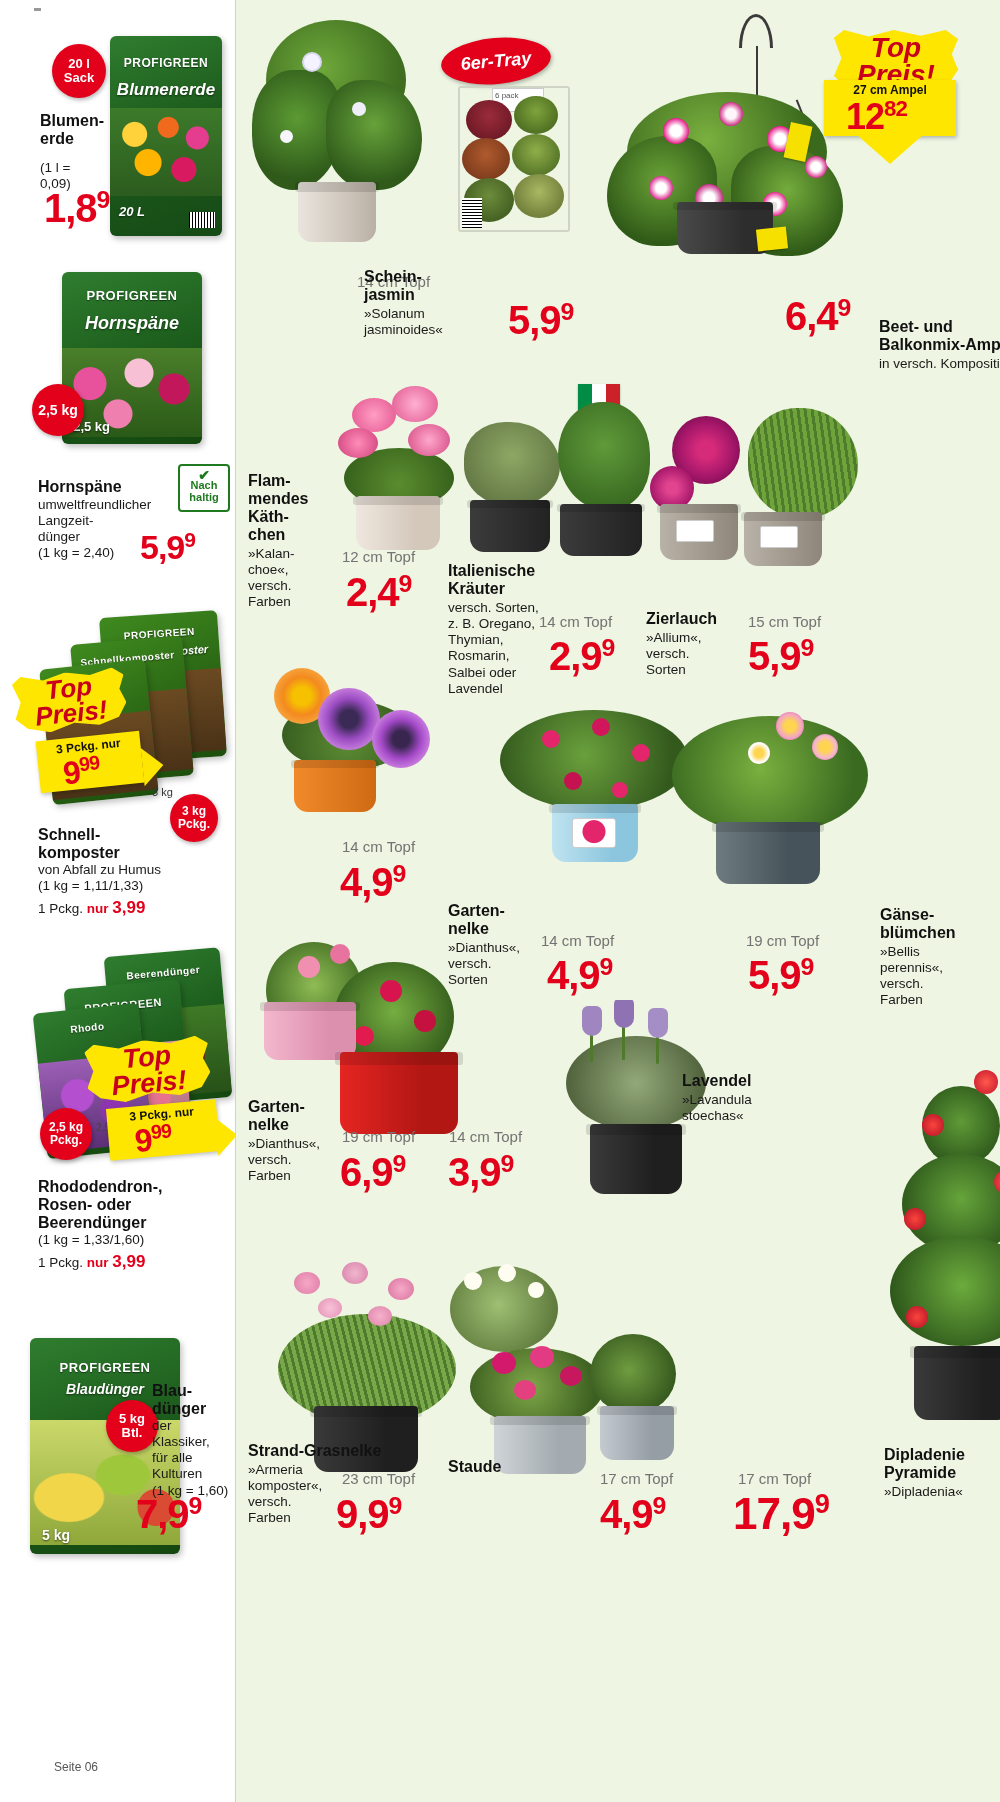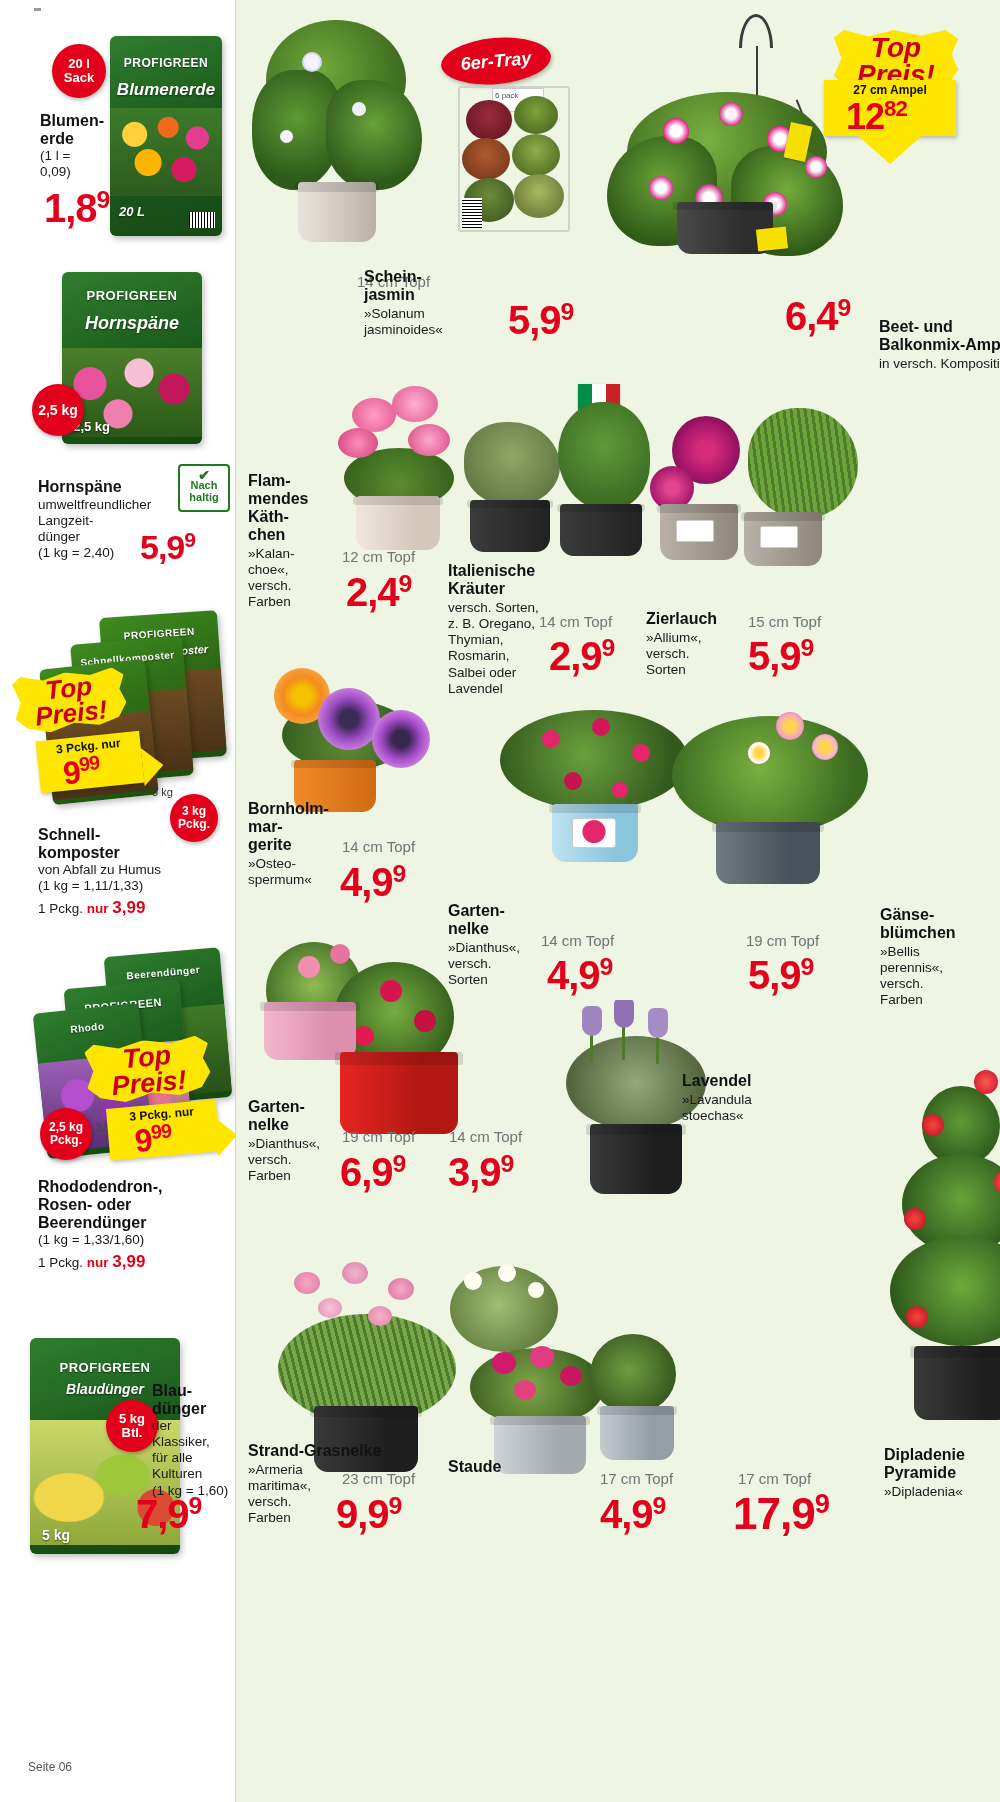--- a/index.html
+++ b/index.html
@@ -13,21 +13,21 @@
   .left-col {
     position:absolute; left:0; top:0; width:235px; height:1802px;
     background:#ffffff;
   }
   .right-col {
     position:absolute; left:235px; top:0; width:765px; height:1802px;
     background:#eef5e2;
     border-left:1px solid #cdd9bb;
   }
   .page-num {
-    position:absolute; left:28px; top:1760px; font-size:12px; color:#555;
+    position:absolute; left:54px; top:1760px; font-size:12px; color:#555;
   }
   .corner-mark {
     position:absolute; left:34px; top:8px; width:7px; height:3px; background:#999;
   }
 
   
   .prod-name { font-weight:bold; font-size:16px; line-height:1.12; color:#111; }
   .prod-sub  { font-size:13.5px; line-height:1.2; color:#1a1a1a; }
   .size-label{ font-size:15px; color:#737373; }
   .price {
@@ -166,21 +166,21 @@
     </div>
     <div class="circle-badge" style="left:52px; top:44px; width:54px; height:54px;">
       <span>20 l</span>
       <span>Sack</span>
     </div>
     <div style="position:absolute; left:40px; top:112px; width:70px;">
       <div class="prod-name">
         <div>Blumen-</div>
         <div>erde</div>
       </div>
-      <div class="prod-sub" style="margin-top:0;">
+      <div class="prod-sub" style="margin-top:12px;">
         <div>(1 l =</div>
         <div>0,09)</div>
       </div>
     </div>
     <div class="price p-lg" style="position:absolute; left:44px; top:186px;">
       <span>1,8</span><span class="cents">9</span>
     </div>
   </div>
 
   <div>
@@ -554,31 +554,20 @@
     <div class="foliage" style="left:26px; top:52px; width:130px; height:70px; background:radial-gradient(circle at 50% 60%,#5d8c34,#31561c);"></div>
     <div class="flower" style="left:18px; top:20px; width:56px; height:56px;
          background:radial-gradient(circle,#f6c100 22%,#f38a1f 48%,#f6a13a 70%);"></div>
     <div class="flower" style="left:62px; top:40px; width:62px; height:62px;
          background:radial-gradient(circle,#3b2a55 20%,#9a4bc1 46%,#c77ddd 72%);"></div>
     <div class="flower" style="left:116px; top:62px; width:58px; height:58px;
          background:radial-gradient(circle,#38264f 20%,#a449c8 48%,#cf85e2 75%);"></div>
     <div class="pot" style="left:38px; top:112px; width:82px; height:52px;
          background:linear-gradient(90deg,#f08a2a,#cf6a14);"></div>
   </div>
-  <div style="position:absolute; left:12px; top:800px; width:96px;">
-    <div class="prod-name">
-      <div>Bornholm-</div>
-      <div>mar-</div>
-      <div>gerite</div>
-    </div>
-    <div class="prod-sub" style="margin-top:2px;">
-      <div>»Osteo-</div>
-      <div>spermum«</div>
-    </div>
-  </div>
   <div class="size-label" style="position:absolute; left:106px; top:838px;">14 cm Topf</div>
   <div class="price p-lg" style="position:absolute; left:104px; top:860px;">
     <span>4,9</span><span class="cents">9</span>
   </div>
 
   <div class="img-box" style="left:258px; top:690px; width:200px; height:190px;">
     <div class="foliage" style="left:6px; top:20px; width:188px; height:100px;
          background:radial-gradient(circle at 45% 45%,#6aa03c,#33591d 75%);"></div>
     <div class="flower" style="left:48px; top:40px; width:18px; height:18px; background:#e3256b;"></div>
     <div class="flower" style="left:98px; top:28px; width:18px; height:18px; background:#d2165c;"></div>
@@ -698,21 +687,21 @@
     <div class="flower" style="left:132px; top:20px; width:26px; height:22px; background:radial-gradient(circle,#f5aac7,#d9719f);"></div>
     <div class="flower" style="left:62px; top:40px; width:24px; height:20px; background:radial-gradient(circle,#f9c3d8,#e290b4);"></div>
     <div class="flower" style="left:112px; top:48px; width:24px; height:20px; background:radial-gradient(circle,#f6b1cb,#dd84aa);"></div>
     <div class="pot" style="left:58px; top:148px; width:104px; height:66px;
          background:linear-gradient(90deg,#3a3a3a,#1f1f1f 70%);"></div>
   </div>
   <div style="position:absolute; left:12px; top:1442px; width:146px;">
     <div class="prod-name">Strand-Grasnelke</div>
     <div class="prod-sub" style="margin-top:2px;">
       <div>»Armeria</div>
-      <div>maritima«,</div>
+      <div>komposter«,</div>
       <div>versch.</div>
       <div>Farben</div>
     </div>
   </div>
   <div class="size-label" style="position:absolute; left:106px; top:1470px;">23 cm Topf</div>
   <div class="price p-lg" style="position:absolute; left:100px; top:1492px;">
     <span>9,9</span><span class="cents">9</span>
   </div>
 
   <div class="img-box" style="left:200px; top:1256px; width:250px; height:230px;">

